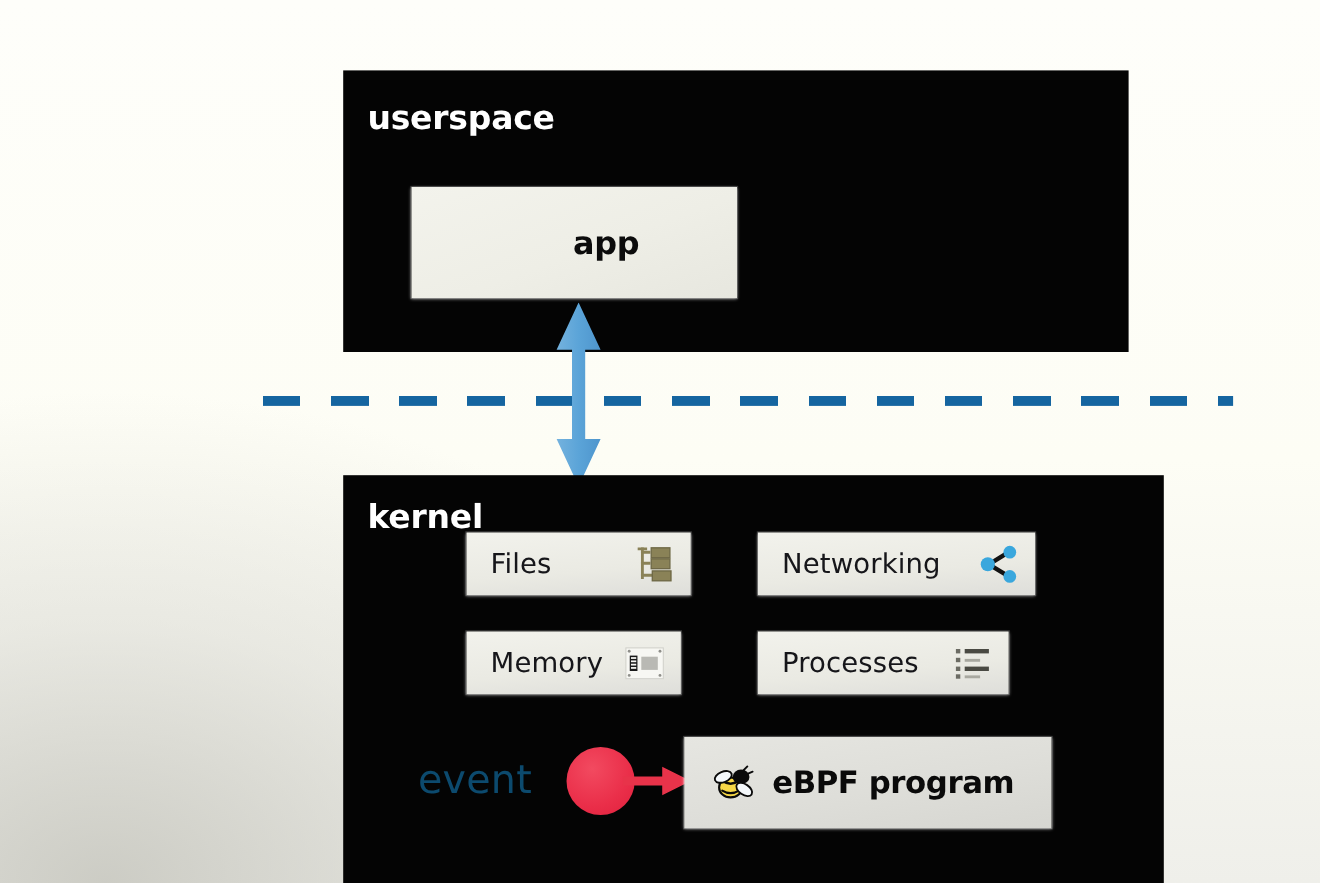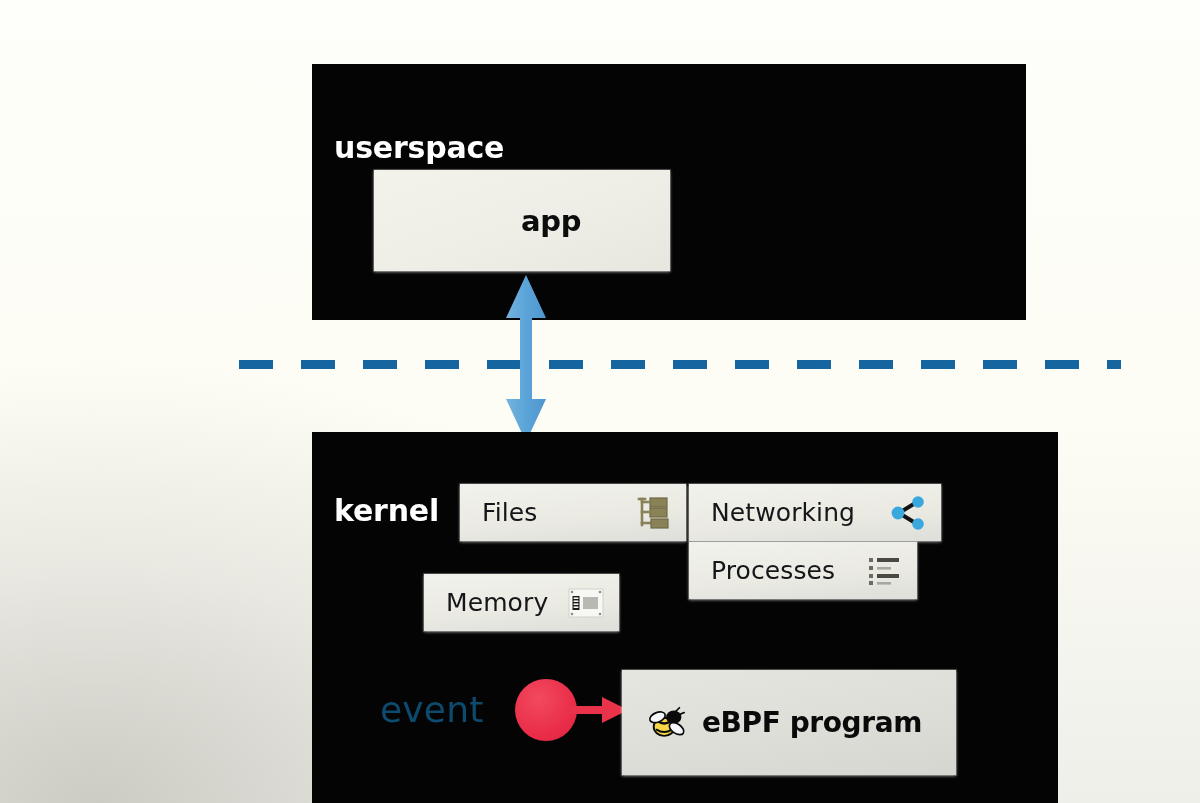--- a/index.html
+++ b/index.html
@@ -37,21 +37,20 @@
   #userspace-zone { left: 312px; top: 64px; width: 714px; height: 256px; }
   #kernel-zone   { left: 312px; top: 432px; width: 714px; height: 409px; padding-left: 32px; }
 
   .zone-title {
     position: absolute;
     color: #ffffff;
     font-weight: 700;
     font-size: 30px;
     letter-spacing: -0.2px;
     white-space: nowrap;
-    margin-top: 40px;
   }
   #userspace-title { left: 22px; top: 26px; }
   #kernel-title    { left: 22px; top: 21px; }
 
   
   .card {
     position: absolute;
     background: linear-gradient(160deg, #f3f3ec 0%, #eeeee6 55%, #e7e7df 100%);
     box-shadow: 0 1px 3px rgba(255,255,255,0.55), 0 0 0 1px rgba(255,255,255,0.20);
     display: flex;
@@ -83,27 +82,27 @@
     color: #16161a;
     letter-spacing: 0.1px;
     font-family: "DejaVu Sans", sans-serif;
   }
   .subsys-icon {
     width: 40px; height: 40px;
     flex: 0 0 40px;
     display: flex; align-items: center; justify-content: center;
   }
 
-  #card-files      { left: 424px; top: 484px;  width: 226px; margin-left: 36px; }
+  #card-files      { left: 424px; top: 484px;  width: 204px; }
   #card-networking { left: 689px; top: 484px;  width: 252px; }
   #card-memory     { left: 424px; top: 574px;  width: 195px; }
-  #card-processes  { left: 689px; top: 542px;  width: 228px; }
+  #card-processes  { left: 689px; top: 574px;  width: 228px; }
 
   #ebpf-card {
-    left: 622px; top: 670px; width: 334px; height: 105px;
+    left: 622px; top: 670px; width: 334px; height: 83px;
     background: linear-gradient(170deg, #e6e6e1 0%, #deded9 55%, #d6d6d1 100%);
     padding-left: 26px;
     gap: 14px;
   }
   #ebpf-label {
     font-size: 28px;
     font-weight: 700;
     color: #0a0a0a;
     letter-spacing: -0.4px;
   }

